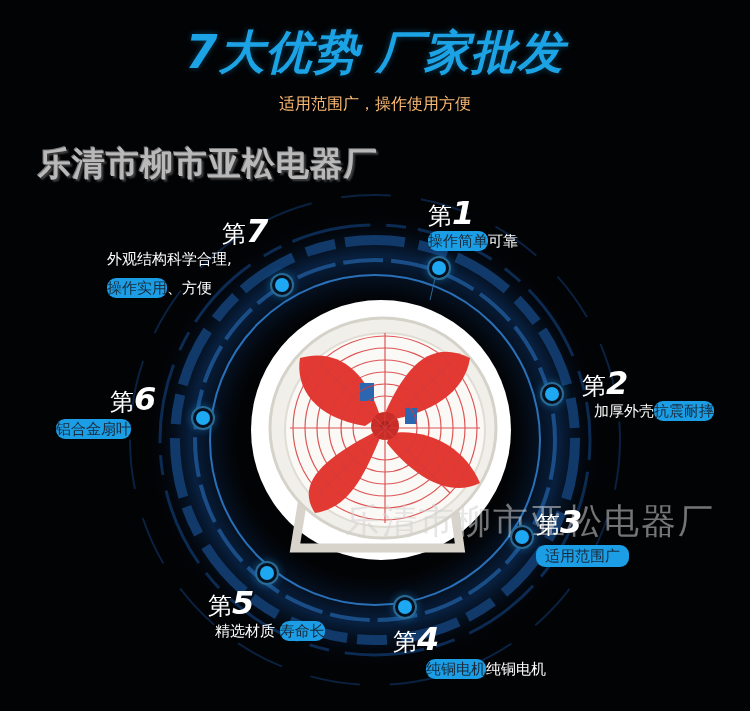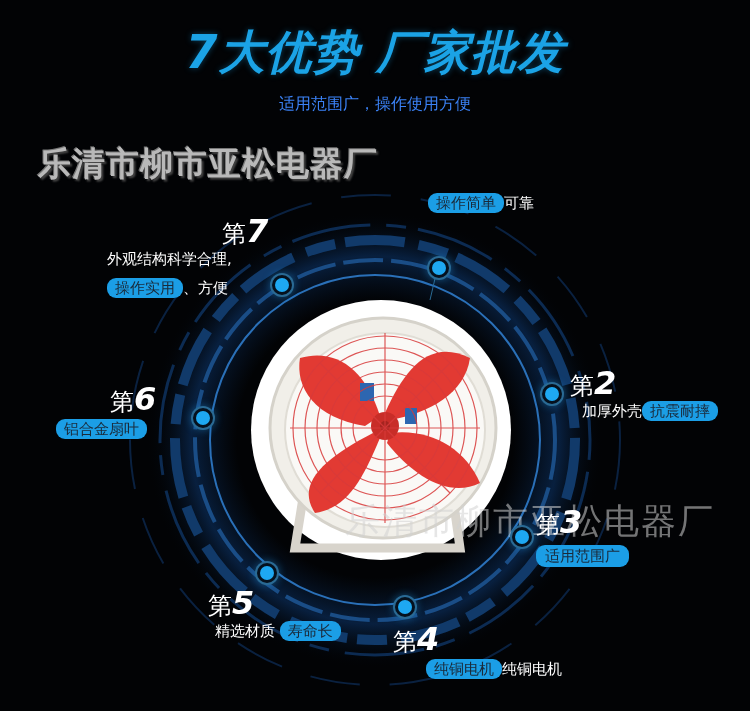--- a/index.html
+++ b/index.html
@@ -1,30 +1,30 @@
 <!DOCTYPE html>
 <html><head>
 <meta charset="utf-8">
 <style>
   html, body { margin:0; padding:0; background:#000; }
   body { width:750px; height:711px; position:relative; overflow:hidden; background:#020305;
          font-family:"DejaVu Sans","Liberation Sans",sans-serif; color:#fff; }
   .abs { position:absolute; }
   .headline { left:0; width:750px; top:22px; text-align:center; font-size:46px; font-weight:bold; font-style:italic;
               color:#1ba3e6; letter-spacing:1px; text-shadow:0 0 6px rgba(27,163,230,.4); }
-  .subhead { left:0; width:750px; top:94px; text-align:center; font-size:16px; color:#3b82f6; }
+  .subhead { left:0; width:750px; top:94px; text-align:center; font-size:16px; color:#fdba74; }
   .company { left:38px; top:142px; font-size:33px; color:#b9b9b9; font-weight:bold;
              text-shadow:2px 2px 2px #444, -1px -1px 0 #777; letter-spacing:1px; }
   .company-wm { left:345px; top:498px; font-size:35px; color:rgba(210,210,210,.55); letter-spacing:2px; }
   .ring-wrap { left:0; top:0; width:750px; height:711px; }
   .feat { position:absolute; }
   .num { font-size:24px; color:#fff; }
   .num b { font-size:32px; font-style:italic; font-weight:bold; }
   .desc { font-size:15px; color:#fff; white-space:nowrap; }
-  .pill { background:#1b9ee6; color:#1a2a3a; border-radius:9px; padding:1px 8px; }
+  .pill { background:#1b9ee6; color:#1a2a3a; border-radius:9px; padding:1px 0; }
   .dot { position:absolute; width:14px; height:14px; border-radius:50%; background:#1ea8f2;
          box-shadow:0 0 0 3px #05111e, 0 0 0 5px #2a6a94, 0 0 8px 5px rgba(30,150,230,.45); }
 </style>
 </head>
 <body>
 
 <svg class="abs ring-wrap" width="750" height="711" viewBox="0 0 750 711">
   <defs>
     <radialGradient id="glow" cx="50%" cy="50%" r="50%">
       <stop offset="60%" stop-color="#0a2a55" stop-opacity="0"></stop>
@@ -82,24 +82,25 @@
 
 <div class="dot" style="left:432px;top:261px;"></div>
 <div class="dot" style="left:545px;top:387px;"></div>
 <div class="dot" style="left:515px;top:530px;"></div>
 <div class="dot" style="left:398px;top:600px;"></div>
 <div class="dot" style="left:260px;top:566px;"></div>
 <div class="dot" style="left:196px;top:411px;"></div>
 <div class="dot" style="left:275px;top:278px;"></div>
 
 <div class="feat" style="left:428px;top:194px;">
+  <div class="num"><span>第</span><b>1</b></div>
   <div class="desc"><span class="pill">操作简单</span><span>可靠</span></div>
 </div>
 
-<div class="feat" style="left:570px;top:364px;">
+<div class="feat" style="left:582px;top:364px;">
   <div class="num"><span>第</span><b>2</b></div>
   <div class="desc" style="margin-left:12px;"><span>加厚外壳</span><span class="pill">抗震耐摔</span></div>
 </div>
 
 <div class="feat" style="left:536px;top:503px;">
   <div class="num"><span>第</span><b>3</b></div>
   <div class="desc" style="margin-top:6px;"><span class="pill" style="padding:2px 9px;">适用范围广</span></div>
 </div>
 
 <div class="feat" style="left:393px;top:620px;">

